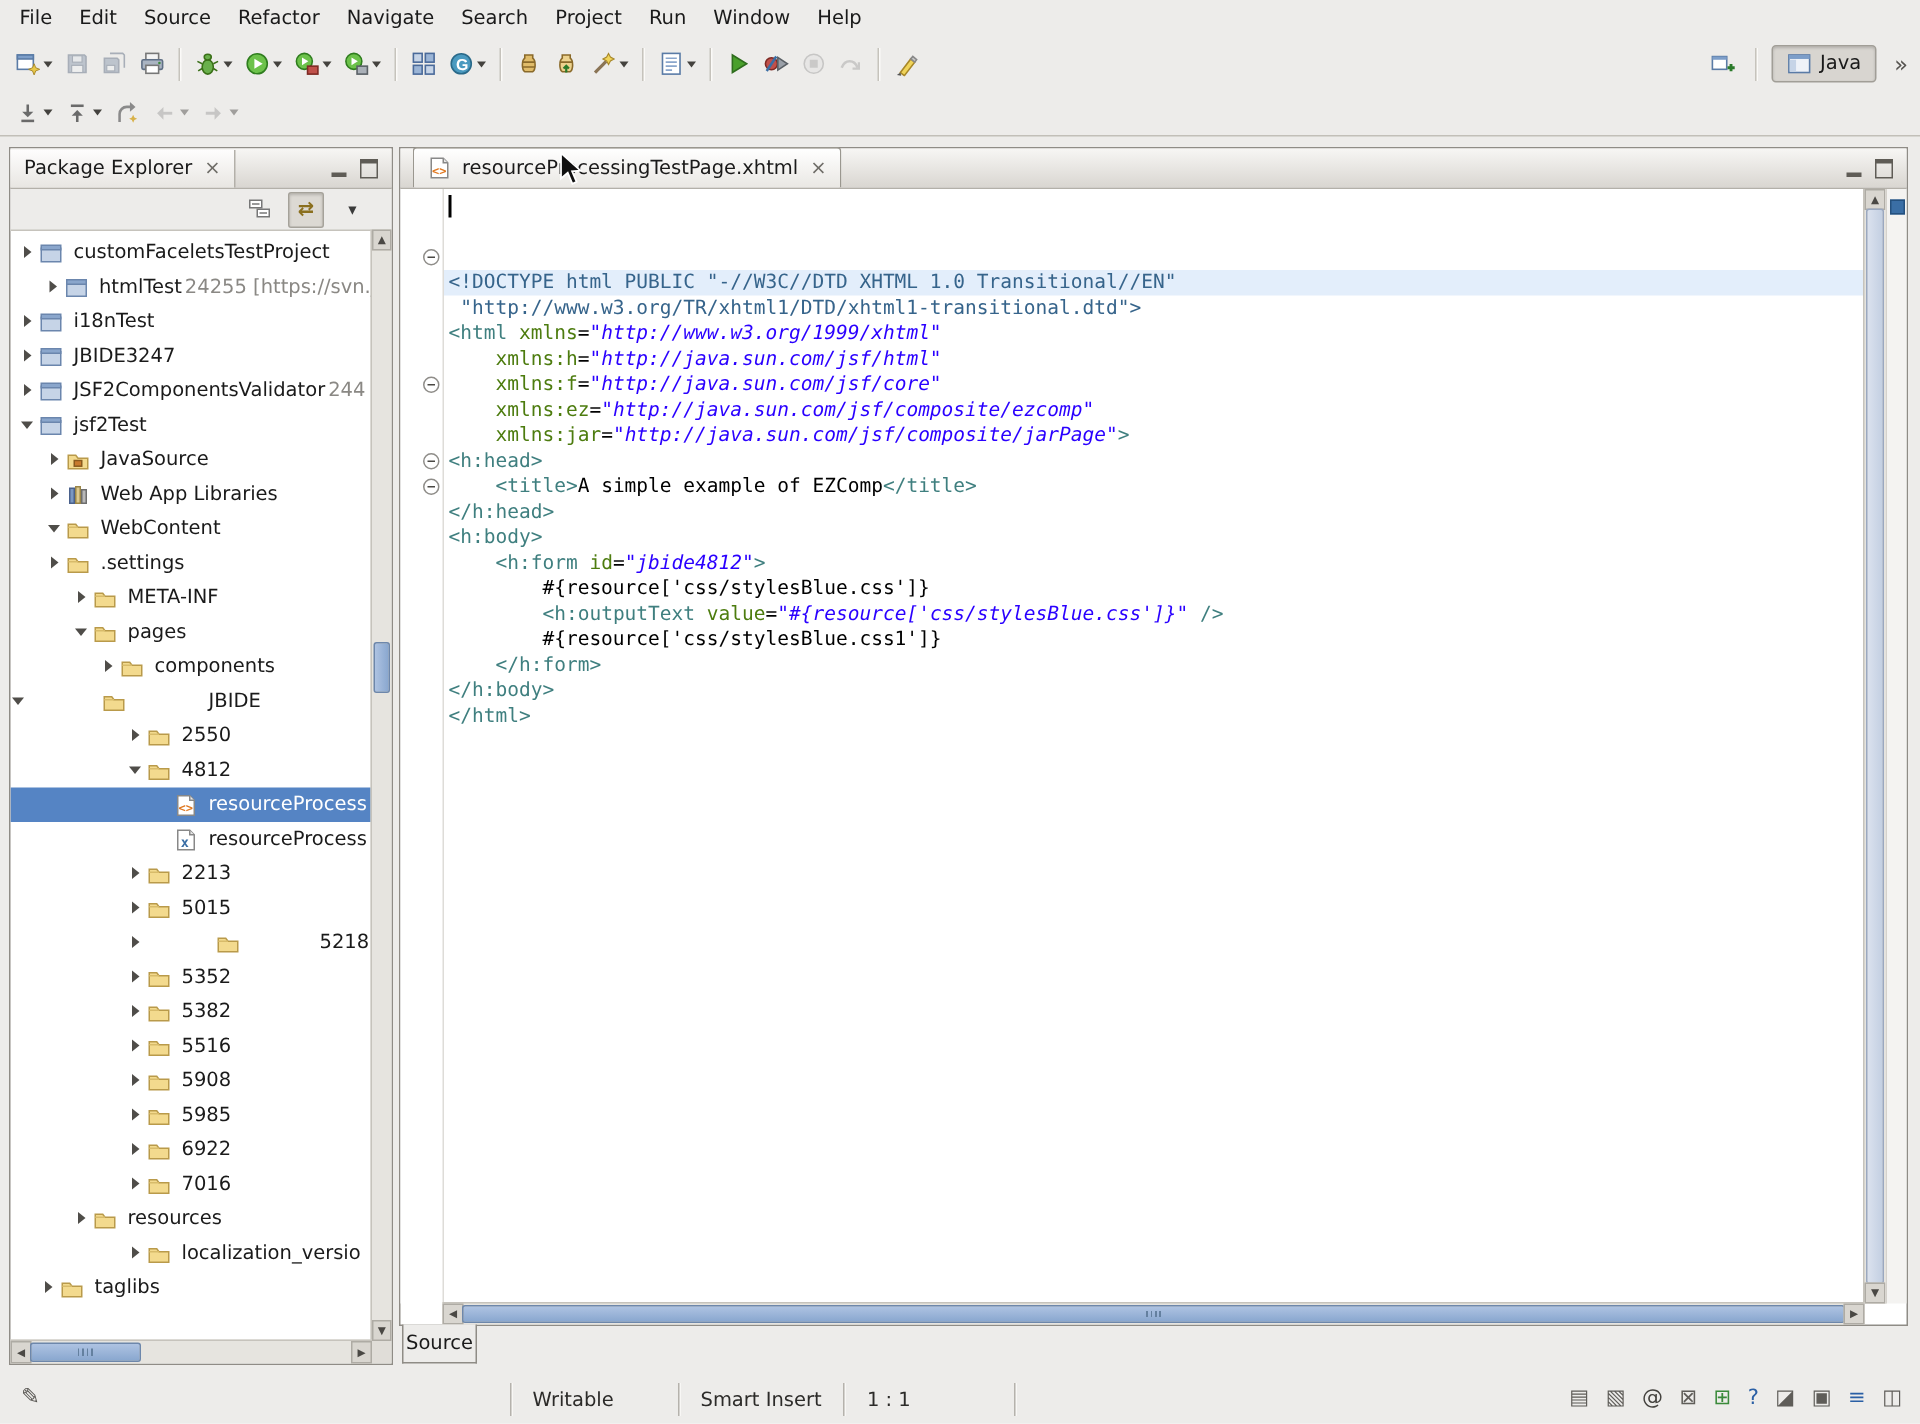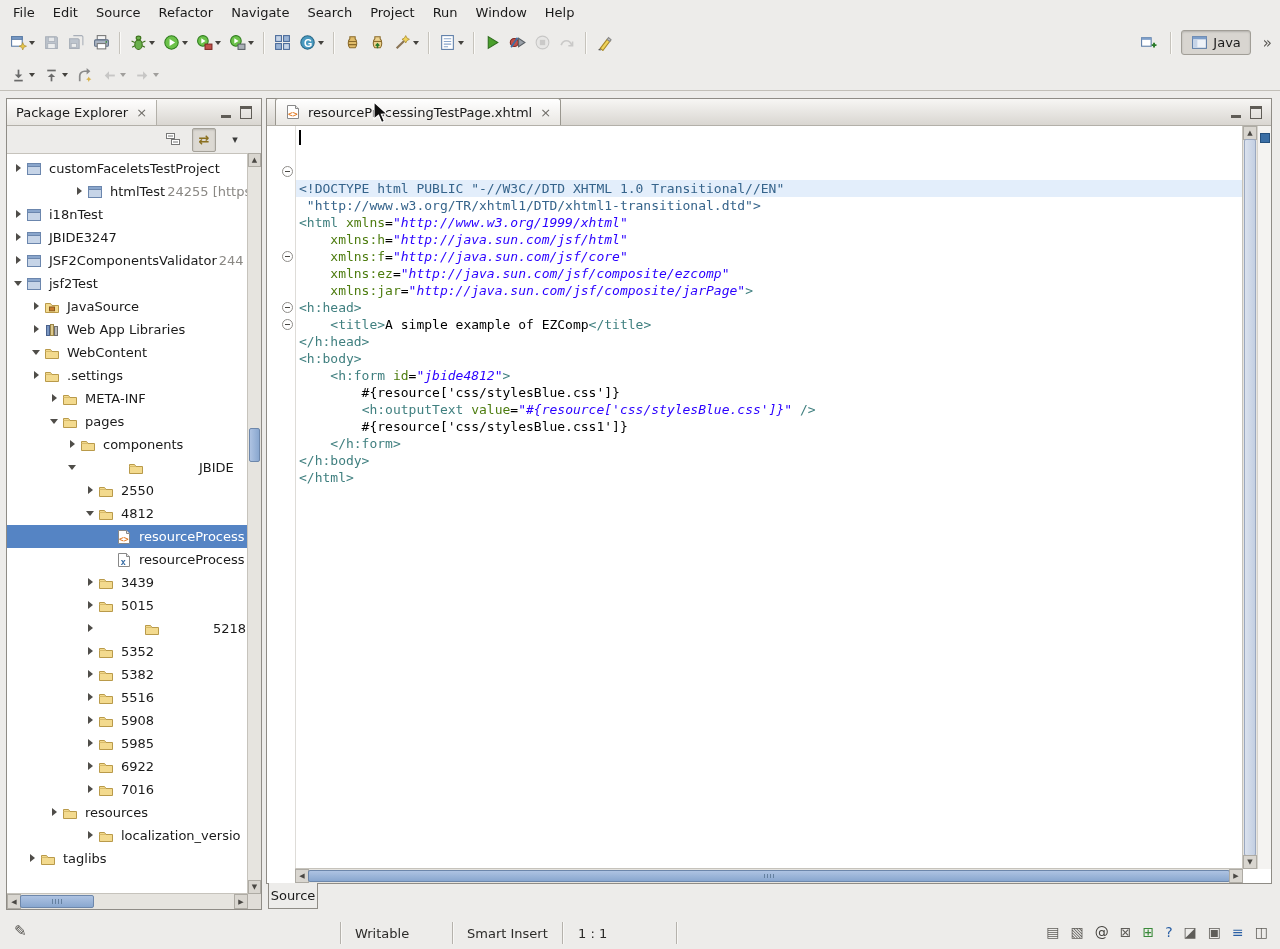--- a/index.html
+++ b/index.html
@@ -396,21 +396,21 @@
       <div class="trow" style="padding-left: 6px;">
         <span class="arr c"></span>
         <span class="ticn">
           <svg viewBox="0 0 16 16">
             <rect x="1.5" y="4.5" width="13" height="9" fill="#c6d4e7" stroke="#6b86ad"></rect>
             <rect x="1.5" y="2.5" width="13" height="3" fill="#8aa6cc" stroke="#6b86ad"></rect>
           </svg>
         </span>
         <span class="tlabel">customFaceletsTestProject</span>
       </div>
-      <div class="trow" style="padding-left: 23px; margin-left: 44px;">
+      <div class="trow" style="padding-left: 23px;">
         <span class="arr c"></span>
         <span class="ticn">
           <svg viewBox="0 0 16 16">
             <rect x="1.5" y="4.5" width="13" height="9" fill="#c6d4e7" stroke="#6b86ad"></rect>
             <rect x="1.5" y="2.5" width="13" height="3" fill="#8aa6cc" stroke="#6b86ad"></rect>
           </svg>
         </span>
         <span class="tlabel">htmlTest</span>
         <span class="tsuffix"> 24255 [https://svn.jb</span>
       </div>
@@ -519,21 +519,21 @@
       <div class="trow" style="padding-left: 60px;">
         <span class="arr c"></span>
         <span class="ticn">
           <svg viewBox="0 0 16 16">
             <path d="M1.5 4.5 h5 l1.5 2 h6.5 v7 h-13 z" fill="#f3da8e" stroke="#b99a4a"></path>
             <path d="M1.5 6.5 h6.5" stroke="#d8bb6a"></path>
           </svg>
         </span>
         <span class="tlabel">components</span>
       </div>
-      <div class="trow" style="padding-left: 60px; gap: 48px;">
+      <div class="trow" style=" gap: 48px;">
         <span class="arr e"></span>
         <span class="ticn">
           <svg viewBox="0 0 16 16">
             <path d="M1.5 4.5 h5 l1.5 2 h6.5 v7 h-13 z" fill="#f3da8e" stroke="#b99a4a"></path>
             <path d="M1.5 6.5 h6.5" stroke="#d8bb6a"></path>
           </svg>
         </span>
         <span class="tlabel">JBIDE</span>
       </div>
       <div class="trow" style="padding-left: 78px;">
@@ -579,21 +579,21 @@
         <span class="tlabel">resourceProcess</span>
       </div>
       <div class="trow" style="padding-left: 78px;">
         <span class="arr c"></span>
         <span class="ticn">
           <svg viewBox="0 0 16 16">
             <path d="M1.5 4.5 h5 l1.5 2 h6.5 v7 h-13 z" fill="#f3da8e" stroke="#b99a4a"></path>
             <path d="M1.5 6.5 h6.5" stroke="#d8bb6a"></path>
           </svg>
         </span>
-        <span class="tlabel">3439</span>
+        <span class="tlabel">2213</span>
       </div>
       <div class="trow" style="padding-left: 78px;">
         <span class="arr c"></span>
         <span class="ticn">
           <svg viewBox="0 0 16 16">
             <path d="M1.5 4.5 h5 l1.5 2 h6.5 v7 h-13 z" fill="#f3da8e" stroke="#b99a4a"></path>
             <path d="M1.5 6.5 h6.5" stroke="#d8bb6a"></path>
           </svg>
         </span>
         <span class="tlabel">5015</span>

